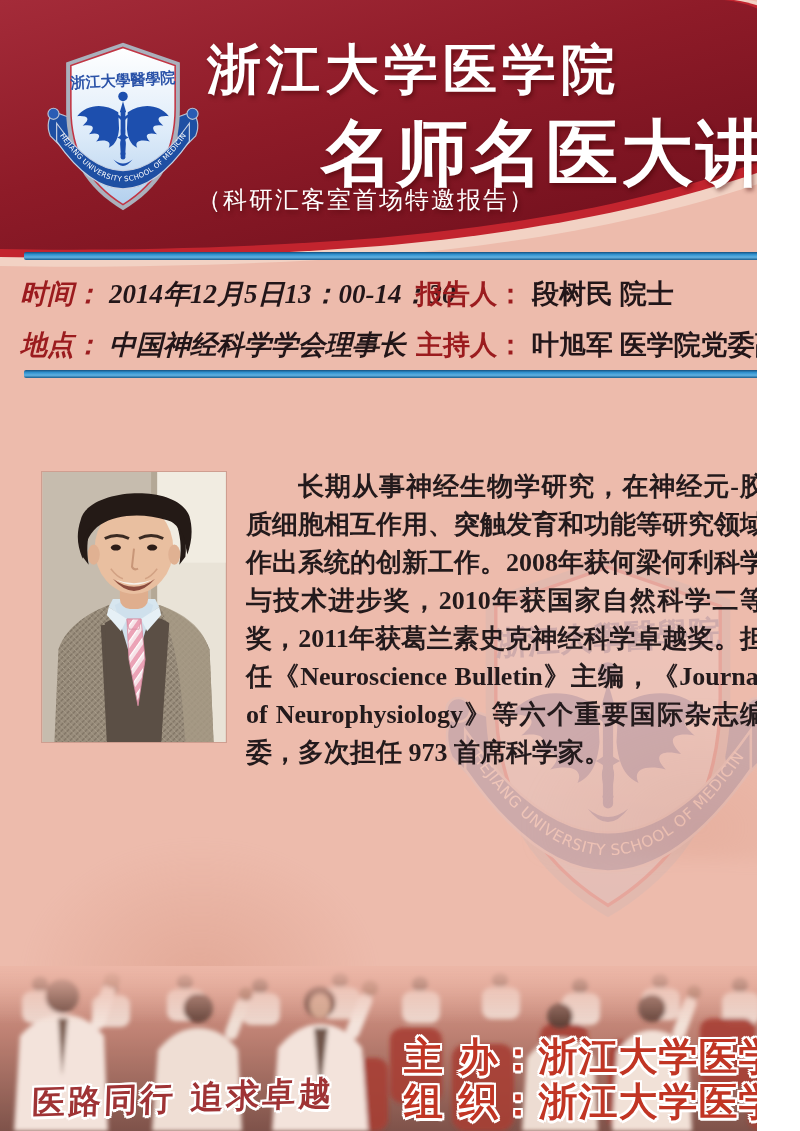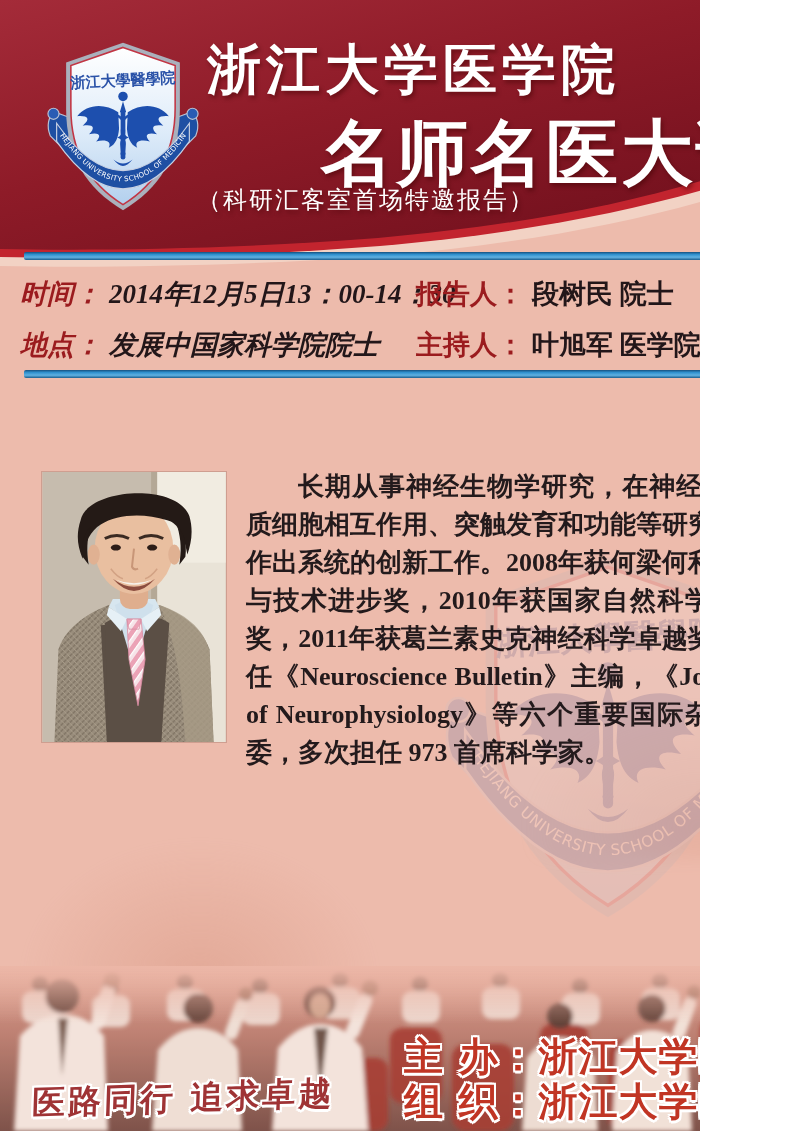--- a/index.html
+++ b/index.html
@@ -1,17 +1,17 @@
 <!DOCTYPE html>
 <html><head>
 <meta charset="utf-8">
 <style>
   html,body{margin:0;padding:0;}
   .poster{
-    position:relative;width:700px;height:1131px;overflow:hidden;
+    position:relative;width:757px;height:1131px;overflow:hidden;
     background:#edbbac;
     font-family:"Liberation Serif", serif;
   }
   
   .hdr-svg{position:absolute;left:0;top:0;}
   .hdr-title{
     position:absolute;color:#ffffff;font-weight:700;
     font-family:"DejaVu Sans", sans-serif;
     text-shadow:2px 3px 4px rgba(60,0,0,.45);
     white-space:nowrap;
@@ -150,21 +150,21 @@
   <div class="info-row info-row1">
     <span class="info-cell-l">
       <span class="info-label">时间：</span><span class="info-value">2014年12月5日13：00-14：30</span>
     </span>
     <span class="info-cell-r">
       <span class="info-label">报告人：</span><span class="info-value">段树民 院士</span>
     </span>
   </div>
   <div class="info-row info-row2">
     <span class="info-cell-l">
-      <span class="info-label">地点：</span><span class="info-value">发展中国家科学院院士</span>
+      <span class="info-label">地点：</span><span class="info-value">中国神经科学学会理事长</span>
     </span>
     <span class="info-cell-r">
       <span class="info-label">主持人：</span><span class="info-value">叶旭军 医学院党委副书记</span>
     </span>
   </div>
 
   <div class="ridge" style="left:20px;top:840px;width:360px;height:140px;
        background:radial-gradient(ellipse at 50% 100%, #d6947f 0%, rgba(214,148,127,0) 70%);"></div>
   <div class="ridge" style="left:520px;top:700px;width:300px;height:160px;opacity:.25;
        background:radial-gradient(ellipse at 60% 80%, #d6947f 0%, rgba(214,148,127,0) 70%);"></div>

